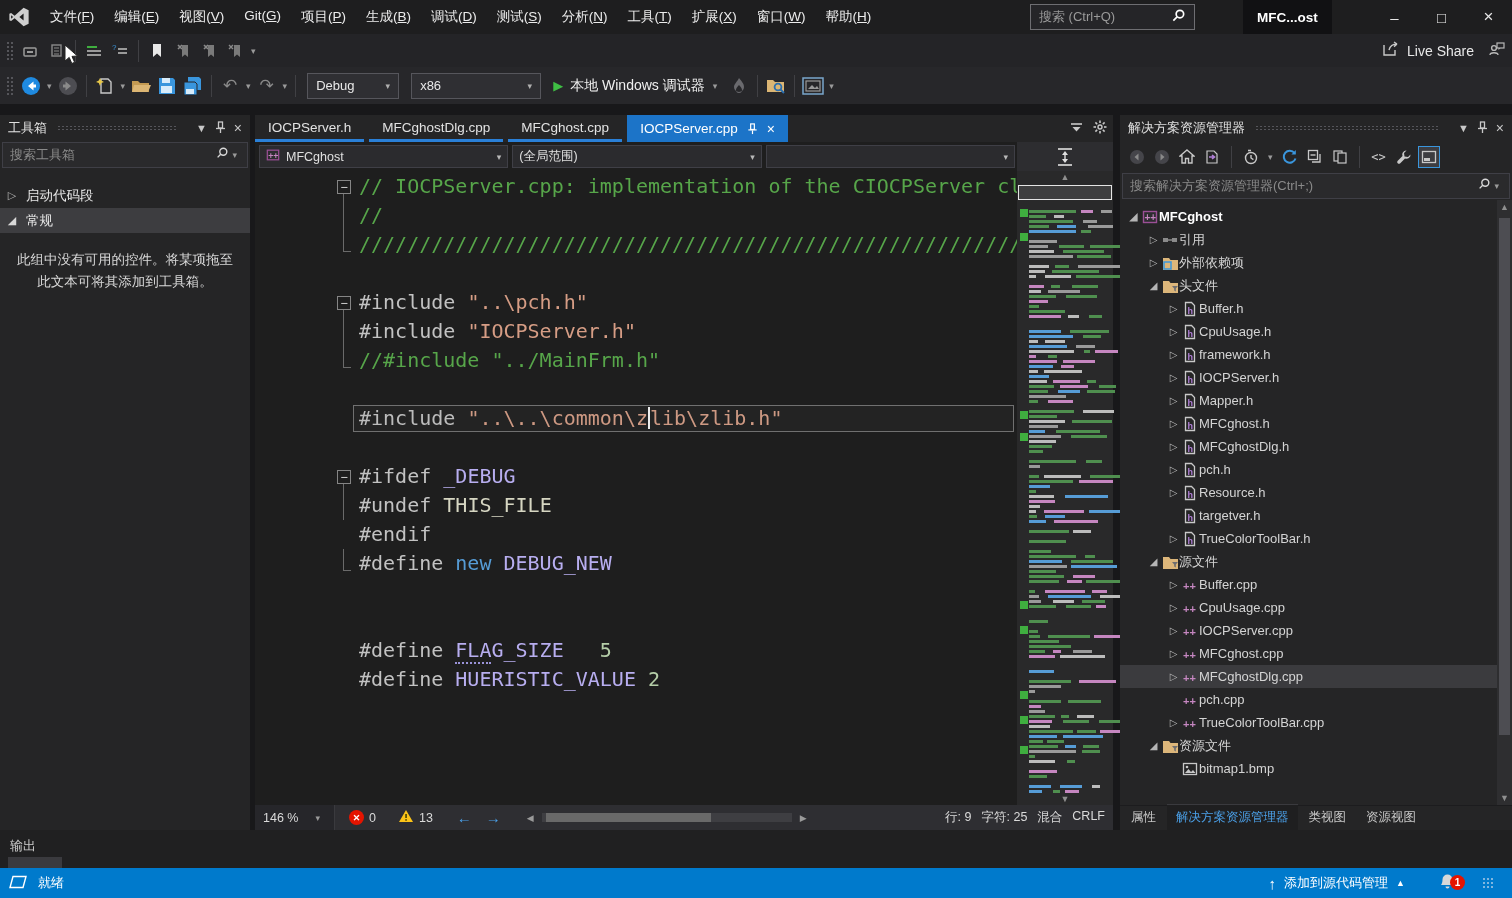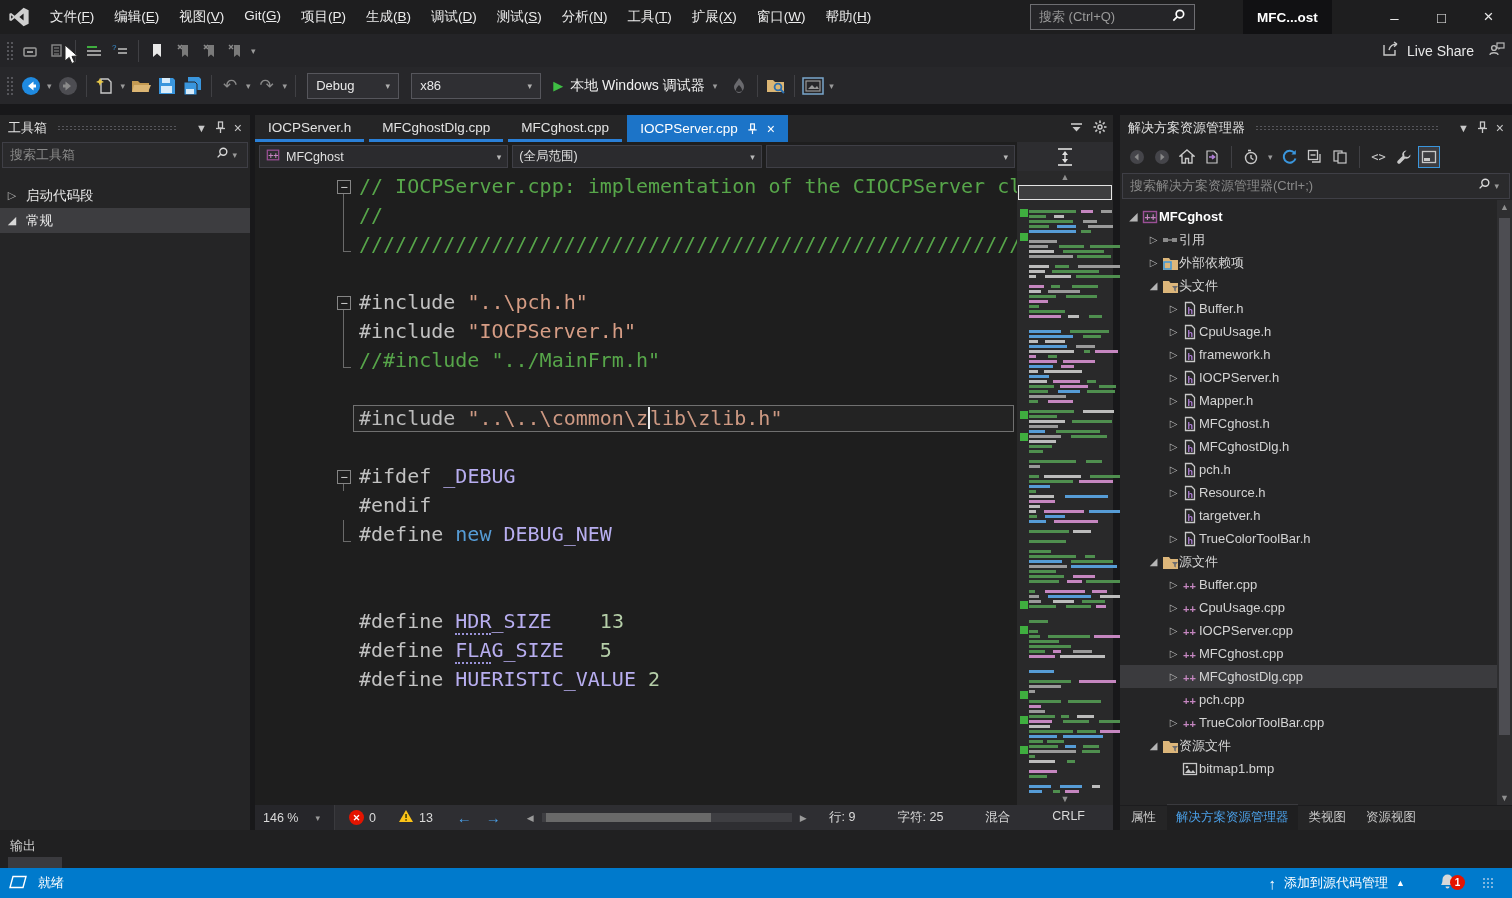--- a/index.html
+++ b/index.html
@@ -115,21 +115,21 @@
               display:flex; align-items:center; font-size:12.5px; color:#dadada; }
   .zoombox { width:80px; height:25px; display:flex; align-items:center; padding:0 8px; gap:14px;
              background:#26262a; border-right:1px solid #3a3a3e; }
   .err-ic { width:15px; height:15px; border-radius:50%; background:#e51400; color:#ffffff; font-size:9px;
             display:flex; align-items:center; justify-content:center; font-weight:bold; }
   .navarrow { color:#4ba0e8; font-size:15px; font-weight:bold; }
   .hscroll { display:flex; align-items:center; margin-left:26px; }
   .hs-track { width:250px; height:9px; background:#3e3e42; margin:0 8px; position:relative; }
   .hs-thumb { position:absolute; left:4px; top:0; width:165px; height:9px; background:#696969; }
   .hs-ar { color:#9a9a9a; font-size:9px; }
-  .edstat-right { margin-left:auto; display:flex; gap:42px; padding-right:28px; }
+  .edstat-right { margin-left:auto; display:flex; gap:10px; padding-right:8px; }
 
   
   #solution { left:1120px; top:115px; width:392px; height:715px; display:flex; flex-direction:column; }
   .se-toolbar { height:31px; display:flex; align-items:center; padding:0 6px; gap:3px; }
   .se-ic { min-width:22px; height:22px; display:flex; align-items:center; justify-content:center;
            color:#c8c8c8; font-size:13px; }
   .se-ic.hl { border:1px solid #3a96dd; background:#3d3d41; }
   .se-tree { flex:1; position:relative; overflow:hidden; padding-top:5px; }
   .tree-row { height:23px; display:flex; align-items:center; font-size:13px; color:#d4d4d4;
               white-space:nowrap; }
@@ -397,20 +397,21 @@
   <div>
       <div class="tbx-group">
         <span class="exp">▷</span>
         <span>启动代码段</span>
       </div>
       <div class="tbx-group sel">
         <span class="exp open">◢</span>
         <span>常规</span>
       </div>
     </div>
+  <div class="tbx-msg">此组中没有可用的控件。将某项拖至此文本可将其添加到工具箱。</div>
 </div>
 
 <div id="editor" class="panel">
   <div class="tabbar">
     <div style="display:flex;">
         <div class="tab">
           <span class="tab-label">IOCPServer.h</span>
         </div>
         <div class="tab">
           <span class="tab-label">MFCghostDlg.cpp</span>
@@ -493,25 +494,25 @@
         <div class="code-line"><span class="fold-v"></span><span class="tok-c">//</span></div>
         <div class="code-line"><span class="fold-v toend"></span><span class="fold-foot"></span><span class="tok-c">//////////////////////////////////////////////////////////////////////////////////////////</span></div>
         <div class="code-line"></div>
         <div class="code-line"><span class="fold-box">−</span><span class="fold-v fromtop"></span><span class="tok-p">#include </span><span class="tok-s">"..\pch.h"</span></div>
         <div class="code-line"><span class="fold-v"></span><span class="tok-p">#include </span><span class="tok-s">"IOCPServer.h"</span></div>
         <div class="code-line"><span class="fold-v toend"></span><span class="fold-foot"></span><span class="tok-c">//#include "../MainFrm.h"</span></div>
         <div class="code-line"></div>
         <div class="code-line boxed"><span class="tok-p">#include </span><span class="tok-s">"..\..\common\z</span><span class="caret"></span><span class="tok-s">lib\zlib.h"</span></div>
         <div class="code-line"></div>
         <div class="code-line"><span class="fold-box">−</span><span class="fold-v fromtop"></span><span class="tok-p">#ifdef </span><span class="tok-m">_DEBUG</span></div>
+        <div class="code-line"><span class="fold-v"></span><span class="tok-p">#undef </span><span class="tok-i">THIS_FILE</span></div>
         <div class="code-line"><span class="tok-p">#endif</span></div>
         <div class="code-line"><span class="fold-v toend"></span><span class="fold-foot"></span><span class="tok-p">#define </span><span class="tok-k">new</span><span class="tok-w"> </span><span class="tok-m">DEBUG_NEW</span></div>
         <div class="code-line"></div>
         <div class="code-line"></div>
-        <div class="code-line"><span class="tok-p">#define </span><span class="tok-md">HDR</span><span class="tok-m">_SIZE</span><span class="tok-w">    </span><span class="tok-n">13</span></div>
         <div class="code-line"><span class="tok-p">#define </span><span class="tok-md">FLA</span><span class="tok-m">G_SIZE</span><span class="tok-w">   </span><span class="tok-n">5</span></div>
         <div class="code-line"><span class="tok-p">#define </span><span class="tok-m">HUERISTIC_VALUE</span><span class="tok-w"> </span><span class="tok-n">2</span></div>
       </div>
   </div>
 
   <div class="minimap">
     <div class="mm-arrow" style="top:1px;">▲</div>
     <div class="mm-view"></div>
     <div>
         <div class="mm-row" style="top: 39px; left: 12px; right: 4px;">

